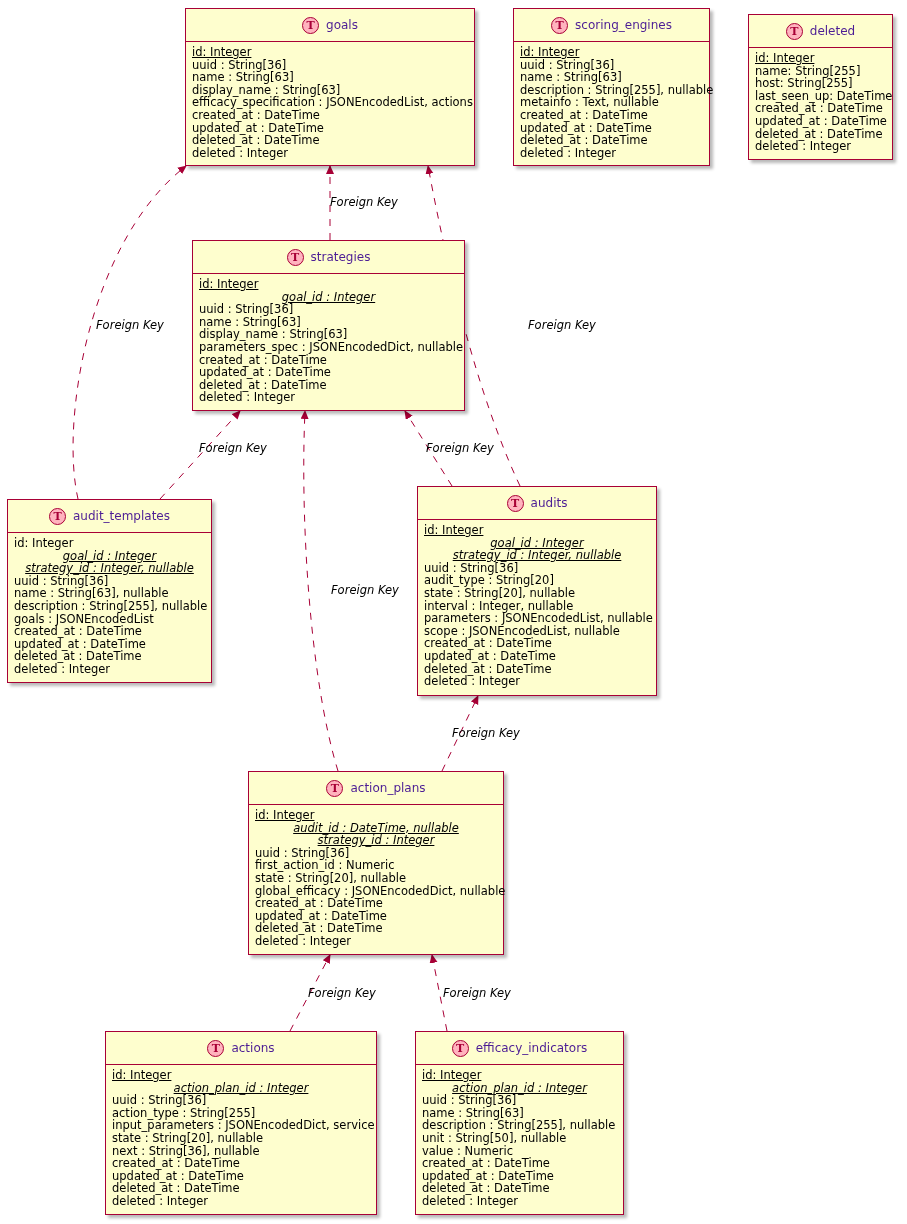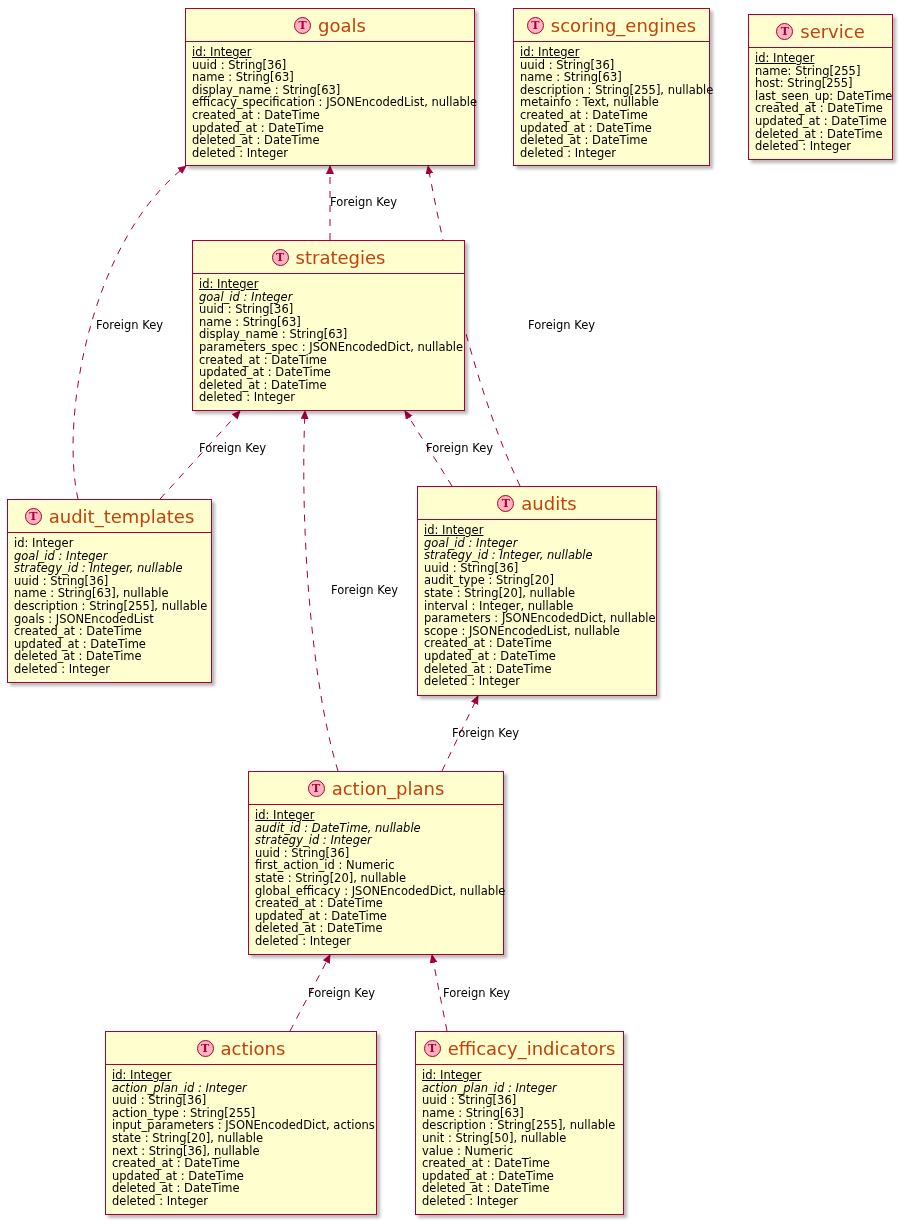--- a/index.html
+++ b/index.html
@@ -33,22 +33,22 @@
   .entity-header {
     display: flex;
     align-items: center;
     justify-content: center;
     position: relative;
     height: 33px;
     border-bottom: 1px solid #a80036;
     box-sizing: border-box;
   }
   .entity-title {
-    font-size: 18px;
-    color: #c2410c;
+    font-size: 12px;
+    color: #4c1d95;
     white-space: nowrap;
   }
   .t-badge {
     width: 17px;
     height: 17px;
     border-radius: 50%;
     background: #ffb3be;
     border: 1px solid #a80036;
     color: #a80036;
     font-size: 11px;
@@ -66,27 +66,30 @@
     font-size: 11.5px;
     color: #000000;
     line-height: 12.6px;
     white-space: nowrap;
   }
   .field.pk {
     text-decoration: underline;
   }
   .field.fk {
     font-style: italic;
+    text-decoration: underline;
+    text-align: center;
   }
   .edge-label {
     position: absolute;
     font-size: 11.5px;
     color: #000000;
     white-space: nowrap;
     font-family: "DejaVu Sans", sans-serif;
+    font-style: italic;
   }
 </style>
 </head>
 <body>
 
 <div id="canvas">
   <svg id="edges">
       <defs>
         <marker id="arrow" markerWidth="10" markerHeight="10" refX="8" refY="4" orient="auto" markerUnits="userSpaceOnUse">
           <path d="M0,0 L9,4 L0,8 z" fill="#a80036"></path>
@@ -106,21 +109,21 @@
       <div class="entity" style="left: 185px; top: 8px; width: 290px; min-height: 158px;">
         <div class="entity-header">
           <div class="t-badge">T</div>
           <div class="entity-title">goals</div>
         </div>
         <div class="entity-body">
           <div class="field pk">id: Integer</div>
           <div class="field">uuid : String[36]</div>
           <div class="field">name : String[63]</div>
           <div class="field">display_name : String[63]</div>
-          <div class="field">efficacy_specification : JSONEncodedList, nullable</div>
+          <div class="field">efficacy_specification : JSONEncodedList, actions</div>
           <div class="field">created_at : DateTime</div>
           <div class="field">updated_at : DateTime</div>
           <div class="field">deleted_at : DateTime</div>
           <div class="field">deleted : Integer</div>
         </div>
       </div>
       <div class="entity" style="left: 513px; top: 8px; width: 197px; min-height: 158px;">
         <div class="entity-header">
           <div class="t-badge">T</div>
           <div class="entity-title">scoring_engines</div>
@@ -133,21 +136,21 @@
           <div class="field">metainfo : Text, nullable</div>
           <div class="field">created_at : DateTime</div>
           <div class="field">updated_at : DateTime</div>
           <div class="field">deleted_at : DateTime</div>
           <div class="field">deleted : Integer</div>
         </div>
       </div>
       <div class="entity" style="left: 748px; top: 14px; width: 145px; min-height: 144px;">
         <div class="entity-header">
           <div class="t-badge">T</div>
-          <div class="entity-title">service</div>
+          <div class="entity-title">deleted</div>
         </div>
         <div class="entity-body">
           <div class="field pk">id: Integer</div>
           <div class="field">name: String[255]</div>
           <div class="field">host: String[255]</div>
           <div class="field">last_seen_up: DateTime</div>
           <div class="field">created_at : DateTime</div>
           <div class="field">updated_at : DateTime</div>
           <div class="field">deleted_at : DateTime</div>
           <div class="field">deleted : Integer</div>
@@ -196,21 +199,21 @@
           <div class="entity-title">audits</div>
         </div>
         <div class="entity-body">
           <div class="field pk">id: Integer</div>
           <div class="field fk">goal_id : Integer</div>
           <div class="field fk">strategy_id : Integer, nullable</div>
           <div class="field">uuid : String[36]</div>
           <div class="field">audit_type : String[20]</div>
           <div class="field">state : String[20], nullable</div>
           <div class="field">interval : Integer, nullable</div>
-          <div class="field">parameters : JSONEncodedDict, nullable</div>
+          <div class="field">parameters : JSONEncodedList, nullable</div>
           <div class="field">scope : JSONEncodedList, nullable</div>
           <div class="field">created_at : DateTime</div>
           <div class="field">updated_at : DateTime</div>
           <div class="field">deleted_at : DateTime</div>
           <div class="field">deleted : Integer</div>
         </div>
       </div>
       <div class="entity" style="left: 248px; top: 771px; width: 256px; min-height: 184px;">
         <div class="entity-header">
           <div class="t-badge">T</div>
@@ -233,21 +236,21 @@
       <div class="entity" style="left: 105px; top: 1031px; width: 272px; min-height: 184px;">
         <div class="entity-header">
           <div class="t-badge">T</div>
           <div class="entity-title">actions</div>
         </div>
         <div class="entity-body">
           <div class="field pk">id: Integer</div>
           <div class="field fk">action_plan_id : Integer</div>
           <div class="field">uuid : String[36]</div>
           <div class="field">action_type : String[255]</div>
-          <div class="field">input_parameters : JSONEncodedDict, actions</div>
+          <div class="field">input_parameters : JSONEncodedDict, service</div>
           <div class="field">state : String[20], nullable</div>
           <div class="field">next : String[36], nullable</div>
           <div class="field">created_at : DateTime</div>
           <div class="field">updated_at : DateTime</div>
           <div class="field">deleted_at : DateTime</div>
           <div class="field">deleted : Integer</div>
         </div>
       </div>
       <div class="entity" style="left: 415px; top: 1031px; width: 209px; min-height: 184px;">
         <div class="entity-header">

